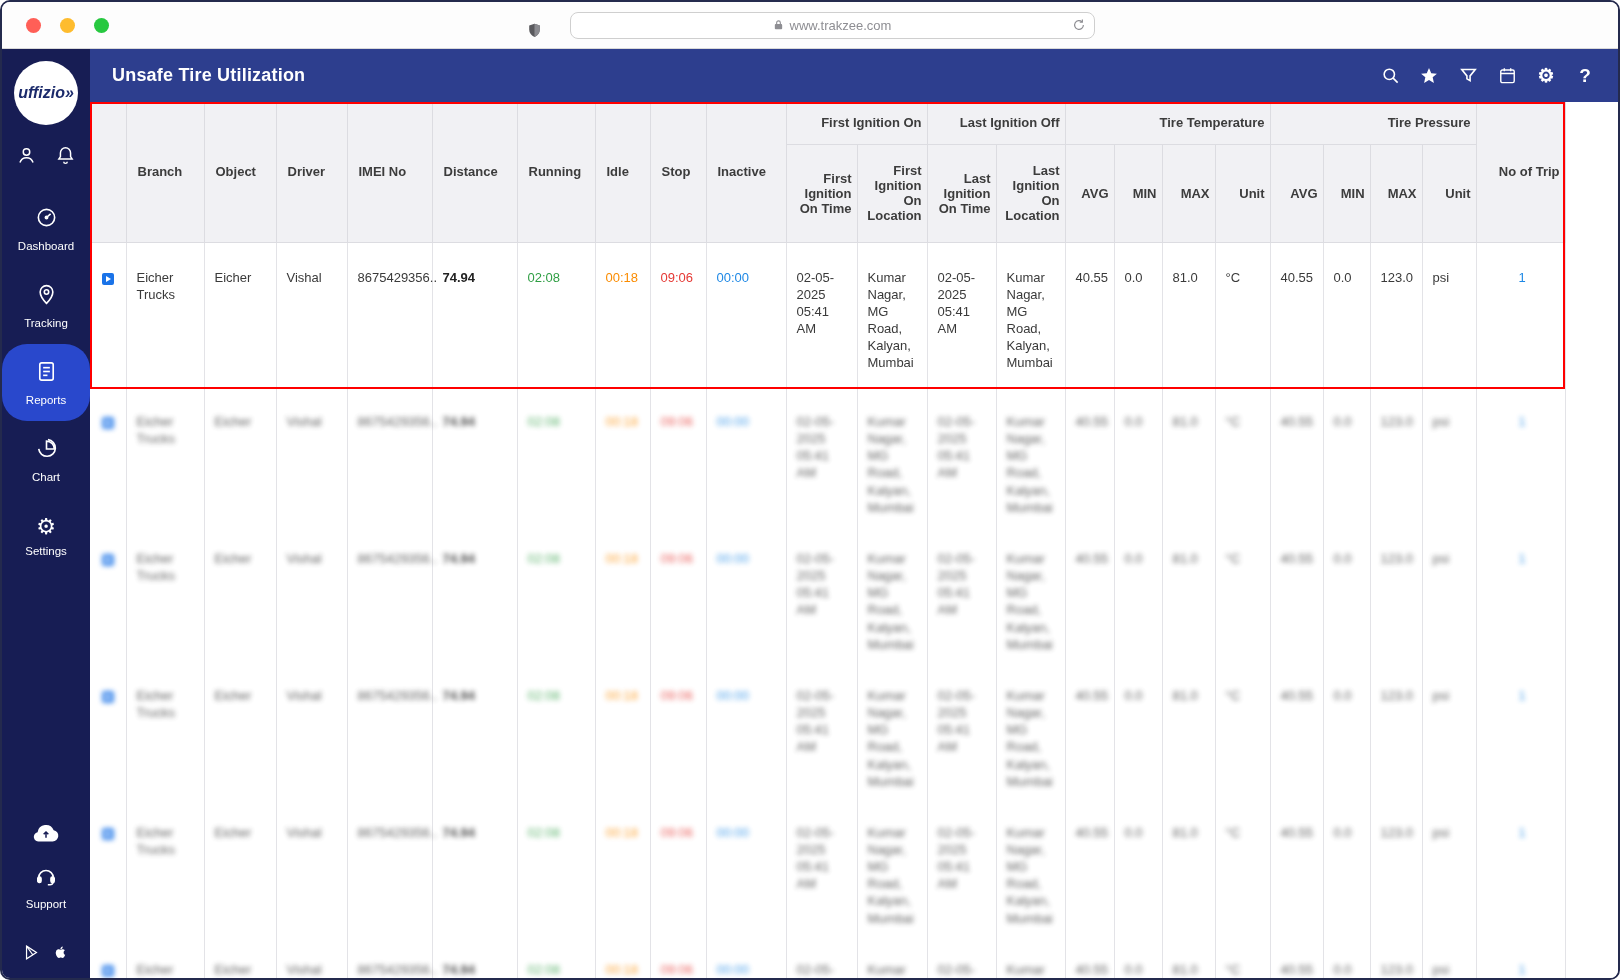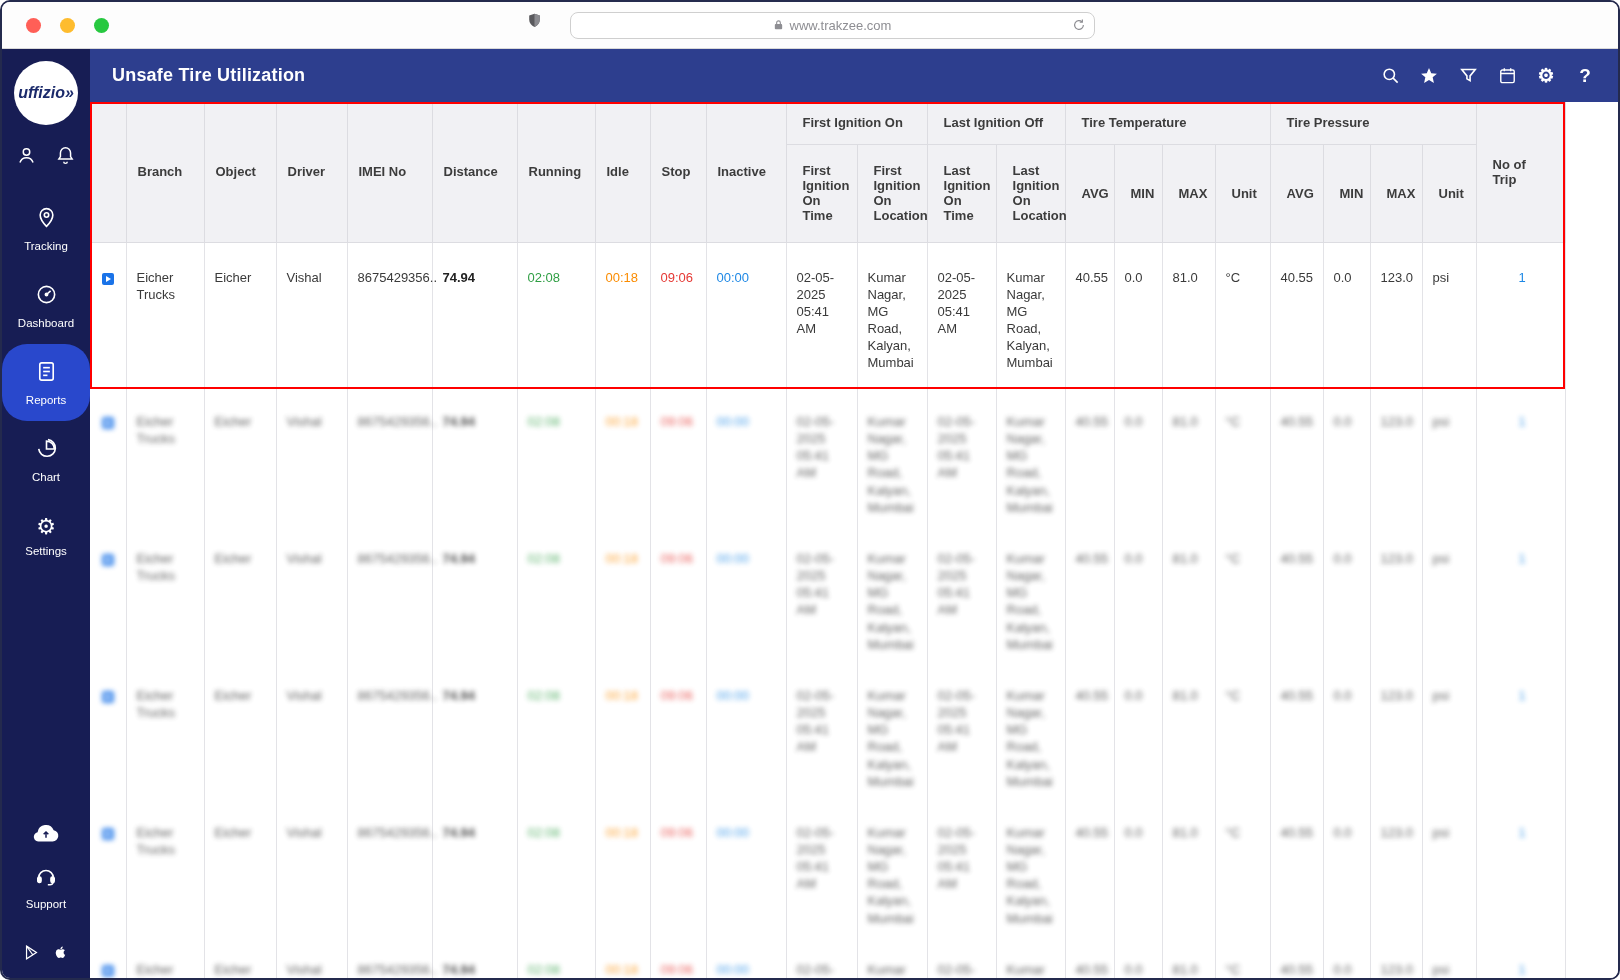--- a/index.html
+++ b/index.html
@@ -4,21 +4,21 @@
 <style>
   * { margin:0; padding:0; box-sizing:border-box; }
   html,body { width:1620px; height:980px; background:#fff; font-family:"Liberation Sans", sans-serif; }
   .window { width:1620px; height:980px; border:2px solid #242a4d; border-radius:10px; overflow:hidden; display:flex; flex-direction:column; background:#fff; }
 
   
   .titlebar { height:47px; background:#fdfdfd; border-bottom:1px solid #d9d9d9; position:relative; display:flex; align-items:center; justify-content:center; flex:0 0 47px; }
   .traffic { position:absolute; left:24px; top:0; height:100%; display:flex; align-items:center; gap:19px; }
   .tl { width:15px; height:15px; border-radius:50%; }
   .tl.red { background:#ff5f57; } .tl.yellow { background:#febc2e; } .tl.green { background:#27c840; }
-  .addr-group { display:flex; align-items:flex-start; gap:27px; }
+  .addr-group { display:flex; align-items:flex-end; gap:27px; }
   .shield { color:#555; display:flex; }
   .address-bar { width:525px; height:27px; background:#fff; border:1px solid #cfcfcf; border-radius:8px; display:flex; align-items:center; justify-content:center; gap:6px; position:relative; }
   .address-bar .url { color:#8e8e93; font-size:13px; }
   .lock-ic { color:#8e8e93; display:flex; }
   .refresh-ic { position:absolute; right:8px; color:#8e8e93; display:flex; cursor:pointer; }
 
   
   .app { flex:1; display:flex; min-height:0; }
   .sidebar { width:88px; background:#171d54; color:#fff; display:flex; flex-direction:column; align-items:center; flex:0 0 88px; }
   .logo { margin-top:12px; width:64px; height:64px; background:#fff; border-radius:50%; display:flex; align-items:center; justify-content:center; }
@@ -43,21 +43,21 @@
   .hicon.txt { font-size:19px; font-weight:bold; line-height:1; }
 
   
   .content { flex:1; overflow:hidden; background:#fff; position:relative; }
   .table-wrap { position:relative; width:1475px; }
   table { border-collapse:collapse; table-layout:fixed; width:1475px; font-size:13px; color:#3a3a3a; }
   thead th { background:#f1f1f4; border-right:1px solid #dcdce1; border-bottom:1px solid #dcdce1; font-size:13px; color:#3c3c3c; font-weight:bold; }
   tr.group-row { height:42px; }
   tr.sub-row { height:98px; }
   th.plain-h { text-align:left; padding-left:11px; }
-  th.group-h, th.sub-h, th.last-h { text-align:left; padding:2px 16px; }
+  th.group-h, th.sub-h, th.last-h { text-align:right; padding:2px 5px; }
   th.icon-col { border-right:1px solid #dcdce1; }
   tbody td { border-right:1px solid #e3e3e7; vertical-align:top; padding:26px 7px 8px 10px; background:#fff; line-height:1.32; }
   tr.data-row { height:145px; }
   tr.data-row.blurred { height:127px; }
   tr.blurred .cv { filter:blur(2.6px); opacity:.8; }
   .c-bold { font-weight:bold; color:#222; }
   .c-running { color:#2f9e44; }
   .c-idle { color:#fb8c00; }
   .c-stop { color:#e53935; }
   .c-inactive { color:#1e88e5; }
@@ -122,35 +122,35 @@
               <path d="M12 3.2a5.8 5.8 0 0 0-5.8 5.8v4.2L4.4 16h15.2l-1.8-2.8V9A5.8 5.8 0 0 0 12 3.2z"></path>
               <path d="M10 19a2 2 0 0 0 4 0"></path>
             </svg>
         </span>
       </div>
 
       <nav class="side-nav">
         <div class="nav-item">
           <span>
             <svg width="23" height="23" viewBox="0 0 24 24" fill="none" stroke="#fff" stroke-width="1.7">
-                <path d="M12 2.8a6.6 6.6 0 0 0-6.6 6.6C5.4 14.5 12 21.3 12 21.3s6.6-6.8 6.6-11.9A6.6 6.6 0 0 0 12 2.8z"></path>
-                <circle cx="12" cy="9.4" r="2.3"></circle>
-              </svg>
-          </span>
-          <span class="nav-lb">Tracking</span>
+                <circle cx="12" cy="12" r="8.5"></circle>
+                <line x1="12" y1="12" x2="16.3" y2="8.2"></line>
+                <circle cx="12" cy="12" r="1.2" fill="#fff"></circle>
+              </svg>
+          </span>
+          <span class="nav-lb">Dashboard</span>
         </div>
         <div class="nav-item">
           <span>
             <svg width="23" height="23" viewBox="0 0 24 24" fill="none" stroke="#fff" stroke-width="1.7">
-                <circle cx="12" cy="12" r="8.5"></circle>
-                <line x1="12" y1="12" x2="16.3" y2="8.2"></line>
-                <circle cx="12" cy="12" r="1.2" fill="#fff"></circle>
-              </svg>
-          </span>
-          <span class="nav-lb">Dashboard</span>
+                <path d="M12 2.8a6.6 6.6 0 0 0-6.6 6.6C5.4 14.5 12 21.3 12 21.3s6.6-6.8 6.6-11.9A6.6 6.6 0 0 0 12 2.8z"></path>
+                <circle cx="12" cy="9.4" r="2.3"></circle>
+              </svg>
+          </span>
+          <span class="nav-lb">Tracking</span>
         </div>
         <div class="nav-item active">
           <span>
             <svg width="23" height="23" viewBox="0 0 24 24" fill="none" stroke="#fff" stroke-width="1.7">
                 <rect x="5" y="3" width="14" height="18" rx="2"></rect>
                 <line x1="8.5" y1="8" x2="15.5" y2="8"></line>
                 <line x1="8.5" y1="12" x2="15.5" y2="12"></line>
                 <line x1="8.5" y1="16" x2="13" y2="16"></line>
               </svg>
           </span>

